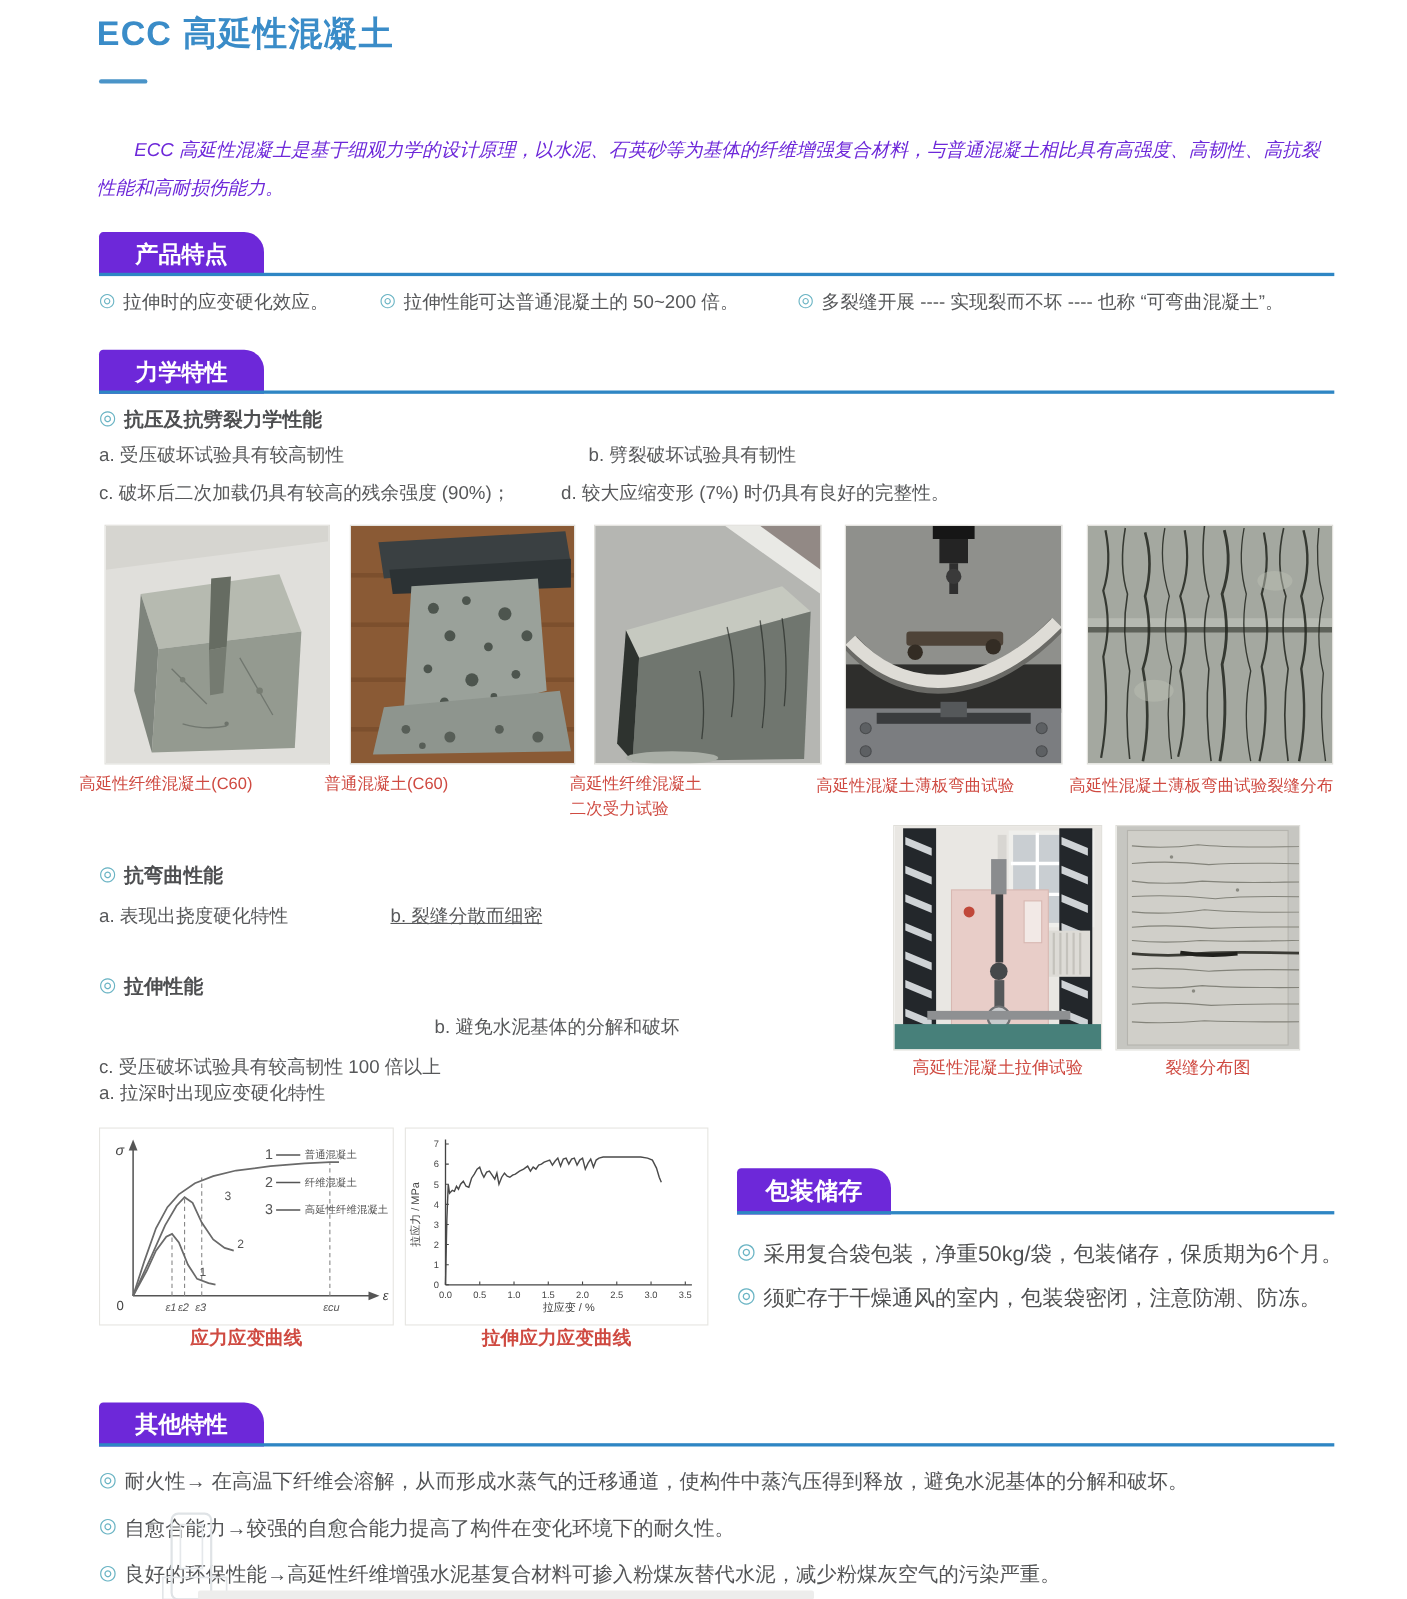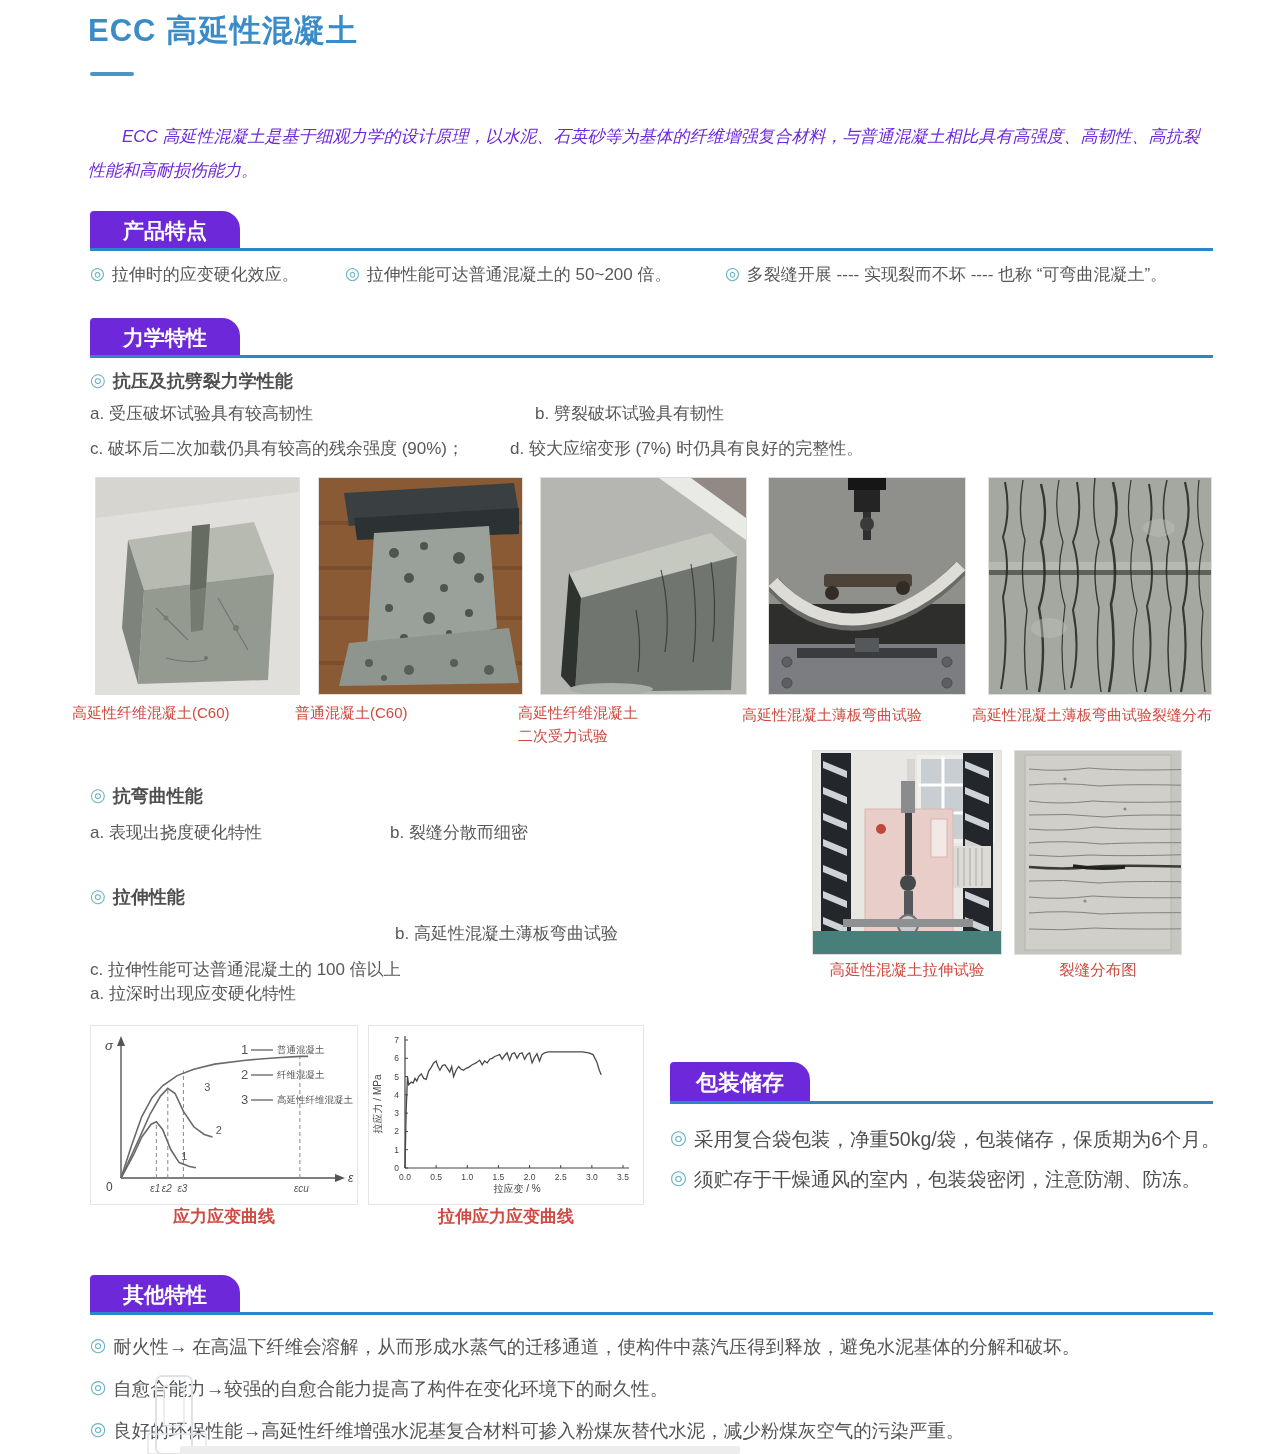--- a/index.html
+++ b/index.html
@@ -174,29 +174,29 @@
 <div class="abs cap" style="left:518px;top:701px;width:250px;">高延性纤维混凝土
 二次受力试验</div>
 <div class="abs cap" style="left:742px;top:703px;width:250px;">高延性混凝土薄板弯曲试验</div>
 <div class="abs cap" style="left:972px;top:703px;width:256px;">高延性混凝土薄板弯曲试验裂缝分布</div>
 
 <div class="abs b-row sub-title" style="left:90px;top:784px;">
   <span class="ring">◎</span>
   <span>抗弯曲性能</span>
 </div>
 <div class="abs item" style="left:90px;top:821px;">a. 表现出挠度硬化特性</div>
-<div class="abs item" style="left:390px;top:821px;">b. 裂缝分散而细密</div>
+<div class="abs item" style="left:355px;top:821px;text-decoration:underline;">b. 裂缝分散而细密</div>
 
 <div class="abs b-row sub-title" style="left:90px;top:885px;">
   <span class="ring">◎</span>
   <span>拉伸性能</span>
 </div>
 <div class="abs item" style="left:90px;top:970px;margin-top:12px;">a. 拉深时出现应变硬化特性</div>
-<div class="abs item" style="left:395px;top:922px;">b. 高延性混凝土薄板弯曲试验</div>
-<div class="abs item" style="left:90px;top:958px;">c. 拉伸性能可达普通混凝土的 100 倍以上</div>
+<div class="abs item" style="left:395px;top:922px;">b. 避免水泥基体的分解和破坏</div>
+<div class="abs item" style="left:90px;top:958px;">c. 受压破坏试验具有较高韧性 100 倍以上</div>
 
 <div class="abs fig" style="left:812px;top:750px;width:190px;height:205px;">
   <svg width="188" height="203" viewBox="0 0 188 203">
     <rect width="188" height="203" fill="#e9e7e3"></rect>
     <rect x="106" y="6" width="74" height="84" fill="#c9ced2" stroke="#efefec" stroke-width="4"></rect>
     <path d="M130,6 V90 M154,6 V90 M106,34 H180 M106,62 H180" stroke="#ffffff" stroke-width="3"></path>
     <rect x="94" y="8" width="8" height="50" fill="#d8d6d2"></rect>
     <g>
       <rect x="8" y="2" width="30" height="199" fill="#23272b"></rect>
       <rect x="150" y="2" width="30" height="199" fill="#23272b"></rect>

